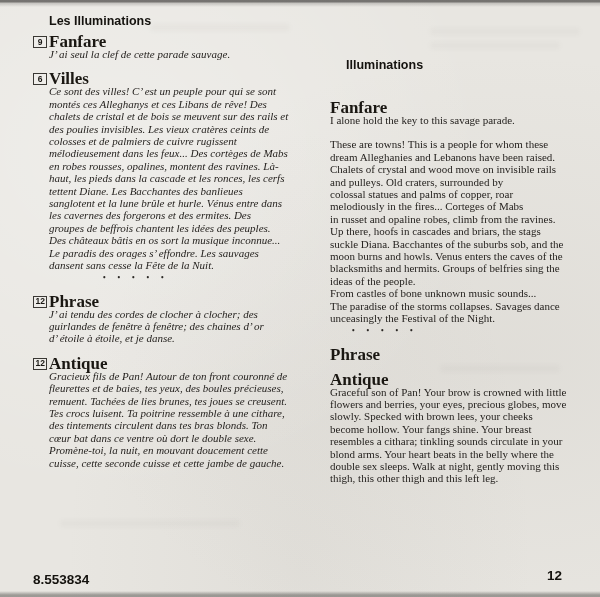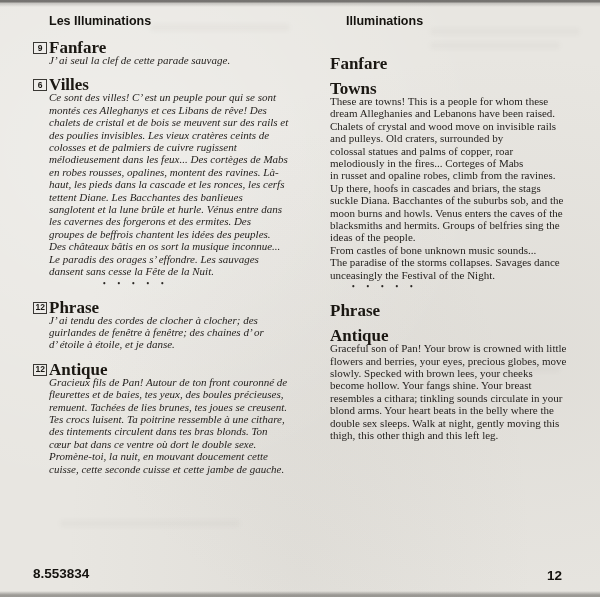--- a/index.html
+++ b/index.html
@@ -12,39 +12,39 @@
          #e8e6e1;
        color:#24211e;}
   .edge-top{position:absolute;top:0;left:0;width:600px;height:7px;
        background:linear-gradient(to bottom, rgba(88,86,84,0.80) 0 2px, rgba(120,118,115,0.35) 3px, rgba(120,118,115,0) 100%);}
   .edge-bottom{position:absolute;bottom:0;left:0;width:600px;height:6px;
        background:linear-gradient(to top, rgba(105,103,99,0.60) 0 2px, rgba(120,118,115,0) 100%);}
   .smudge{position:absolute;background:rgba(120,115,108,0.35);filter:blur(2px);
        opacity:0.14;border-radius:3px;}
   .col{position:absolute;top:14px;}
   .col-left{left:33px;width:272px;}
-  .col-right{left:330px;width:258px;}
+  .col-right{left:330px;width:258px;margin-top:44px;}
   .work-title{font-family:"Liberation Sans",sans-serif;font-weight:bold;
        font-size:12.5px;line-height:15px;color:#15130f;padding-left:16px;}
-  .col-left .work-title{margin-bottom:12px;}
+  .col-left .work-title{margin-bottom:6px;}
   .col-right .work-title{margin-bottom:28px;}
   .piece{position:relative;padding-left:16px;margin-bottom:12px;}
   .col-right .piece{padding-left:0;}
   .piece:last-child{margin-bottom:0;}
   .track{position:absolute;left:0;top:1px;display:inline-block;
        font-family:"Liberation Sans",sans-serif;font-weight:bold;font-size:8.5px;
        line-height:9px;color:#1a1814;border:1px solid #3a3834;padding:0.5px 1.5px;
        min-width:9px;text-align:center;background:rgba(255,255,255,0.12);}
   .heading{font-weight:bold;font-size:17px;line-height:13px;color:#1a1712;}
   .lyrics{font-size:11px;line-height:12.4px;white-space:pre-line;color:#262320;}
   .french{font-style:italic;}
   .dots{font-size:7.5px;line-height:10px;letter-spacing:5px;font-weight:bold;
        color:#2a2724;margin:1px 0 1px 54px;}
   .col-right .dots{margin-left:22px;}
-  .footer-catalog{position:absolute;left:33px;bottom:16px;
+  .footer-catalog{position:absolute;left:33px;bottom:10px;
        font-family:"Liberation Sans",sans-serif;font-weight:bold;font-size:13.5px;color:#14120e;}
   .footer-page{position:absolute;right:38px;bottom:14px;
        font-family:"Liberation Sans",sans-serif;font-weight:bold;font-size:13.5px;color:#14120e;}
 </style>
 </head>
 <body>
 
 <div class="edge-top"></div>
 <div class="edge-bottom"></div>
 
@@ -106,24 +106,24 @@
 Promène-toi, la nuit, en mouvant doucement cette
 cuisse, cette seconde cuisse et cette jambe de gauche.</div>
   </div>
 </div>
 
 <div class="col col-right">
   <div class="work-title">Illuminations</div>
 
   <div class="piece">
     <div class="heading">Fanfare</div>
+    <div class="lyrics">I alone hold the key to this savage parade.</div>
   </div>
 
   <div class="piece">
-    <div class="heading">Towns</div>
     <div class="lyrics">These are towns! This is a people for whom these
 dream Alleghanies and Lebanons have been raised.
 Chalets of crystal and wood move on invisible rails
 and pulleys. Old craters, surrounded by
 colossal statues and palms of copper, roar
 melodiously in the fires... Corteges of Mabs
 in russet and opaline robes, climb from the ravines.
 Up there, hoofs in cascades and briars, the stags
 suckle Diana. Bacchantes of the suburbs sob, and the
 moon burns and howls. Venus enters the caves of the

